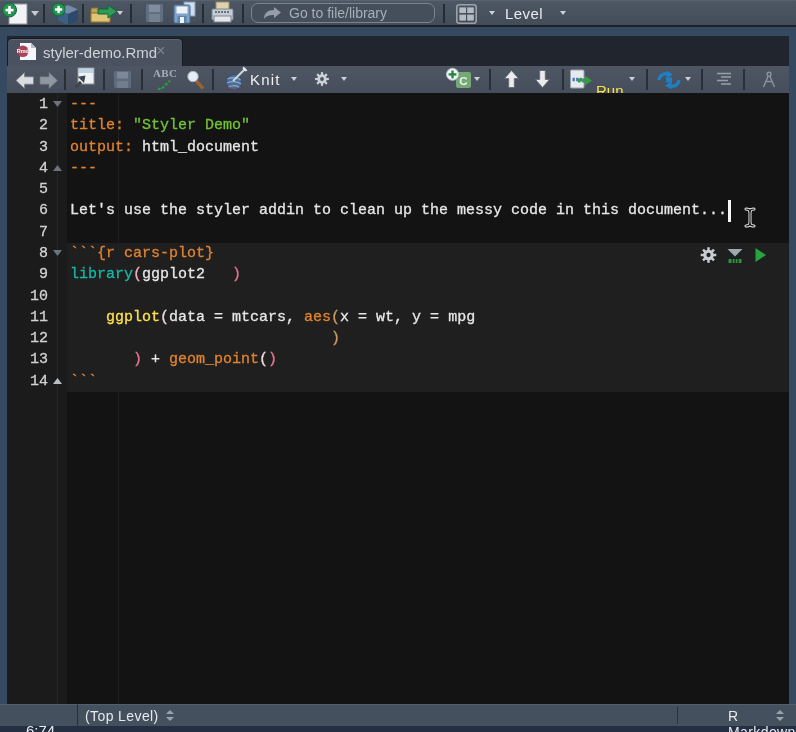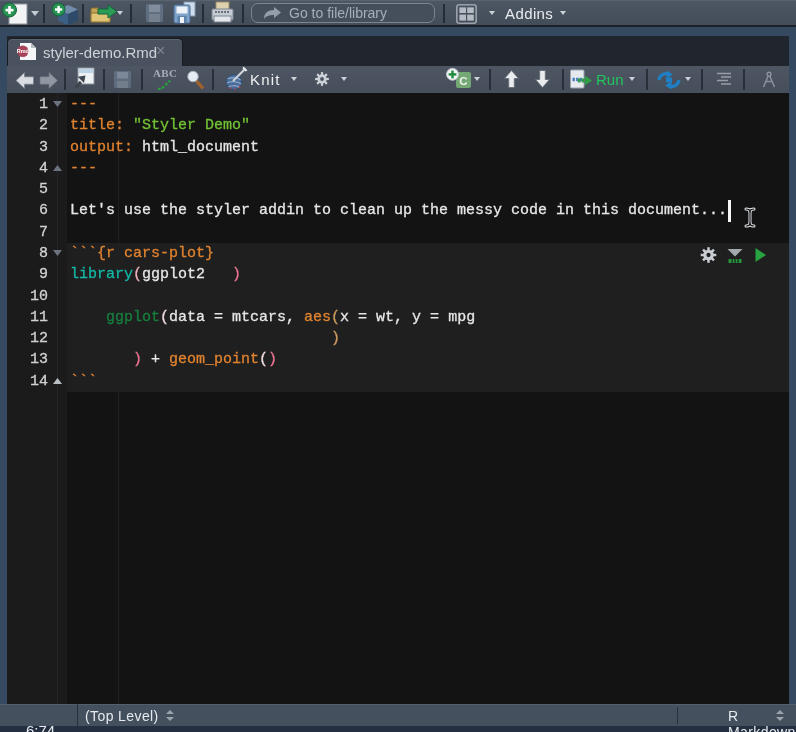--- a/index.html
+++ b/index.html
@@ -79,21 +79,21 @@
   <div class="sep1" style="left:443px;"></div>
 
   <svg class="abs" style="left:456px;top:4px;" width="21" height="20" viewBox="0 0 21 20">
     <rect x="0.8" y="0.8" width="19.4" height="18.4" rx="2.5" fill="none" stroke="#99a1aa" stroke-width="1.6"></rect>
     <rect x="3.4" y="3.4" width="6.6" height="5.6" fill="#b4bbc3"></rect>
     <rect x="11.2" y="3.4" width="6.6" height="5.6" fill="#b4bbc3"></rect>
     <rect x="3.4" y="10.6" width="6.6" height="6" fill="#b4bbc3"></rect>
     <rect x="11.2" y="10.6" width="6.6" height="6" fill="#b4bbc3"></rect>
   </svg>
   <div class="caret" style="left:489px;top:11px;"></div>
-  <div class="abs" style="left:505px;top:5px;font-size:15px;letter-spacing:0.4px;color:#e8ebee;">Addins</div>
+  <div class="abs" style="left:505px;top:5px;font-size:15px;letter-spacing:0.4px;color:#e8ebee;">Level</div>
   <div class="caret" style="left:560px;top:11px;"></div>
 
   <div class="abs" style="left:0;top:27px;width:796px;height:9px;background:#354961;"></div>
   <div class="abs" style="left:0;top:28px;width:7px;height:676px;background:#354961;"></div>
   <div class="abs" style="left:789px;top:28px;width:7px;height:676px;background:#354961;"></div>
 
   <div class="abs" style="left:7px;top:36px;width:782px;height:30px;background:#21262e;"></div>
   <div class="abs" style="left:7px;top:38px;width:176px;height:28px;background:#49525e;border:1px solid #171b21;border-bottom:none;border-radius:5px 5px 0 0;box-sizing:border-box;box-shadow:inset 0 1px 0 #5d6570;"></div>
 
   <svg class="abs" style="left:17px;top:42px;" width="20" height="19" viewBox="0 0 20 19">
@@ -187,21 +187,21 @@
     <path d="M8.5 18.5 L15.5 10.5 L11.3 10.5 L11.3 1.5 L5.7 1.5 L5.7 10.5 L1.5 10.5 Z" fill="#e9ebee" stroke="#646b74" stroke-width="0.9"></path>
   </svg>
   <div class="sep2" style="left:562px;"></div>
 
   <svg class="abs" style="left:568px;top:66px;" width="28" height="26" viewBox="0 0 28 26">
     <rect x="2.5" y="4" width="13.5" height="18" rx="1" fill="#e6eaee" stroke="#9aa2ac"></rect>
     <line x1="4.5" y1="13.5" x2="14" y2="13.5" stroke="#4c7cbe" stroke-width="3.4" stroke-dasharray="2.4 1.2"></line>
     <line x1="10" y1="14.5" x2="17.5" y2="14.5" stroke="#2f9e44" stroke-width="4" stroke-dasharray="2.6 1.2"></line>
     <polygon points="17,9.5 24,14.5 17,19.5" fill="#2f9e44"></polygon>
   </svg>
-  <div class="abs" style="left:596px;top:71px;font-size:15px;color:#22c55e;">Run</div>
+  <div class="abs" style="left:596px;top:82px;font-size:15px;color:#fde047;">Run</div>
   <div class="caret" style="left:629px;top:77px;"></div>
   <div class="sep2" style="left:646px;"></div>
 
   <svg class="abs" style="left:657px;top:70px;" width="24" height="20" viewBox="0 0 24 20">
     <path d="M2 10 C2.5 5.5 6.5 3 11 3.8" fill="none" stroke="#1f7fc4" stroke-width="3.2"></path>
     <polygon points="9.5,0.5 16,4.5 9.5,8.5" fill="#1f7fc4"></polygon>
     <path d="M22 10 C21.5 14.5 17.5 17 13 16.2" fill="none" stroke="#1f7fc4" stroke-width="3.2"></path>
     <polygon points="14.5,11.5 8,15.5 14.5,19.5" fill="#1f7fc4"></polygon>
     <rect x="9" y="7.5" width="6" height="5" fill="#1f7fc4"></rect>
   </svg>
@@ -266,21 +266,21 @@
   <pre class="abs" style="left:70px;top:94px;color:#e6e6e6;"><span style="color:#e0832f">---</span>
 <span style="color:#e0832f">title:</span> <span style="color:#72c335">"Styler Demo"</span>
 <span style="color:#e0832f">output:</span> html_document
 <span style="color:#e0832f">---</span>
 
 Let's use the styler addin to clean up the messy code in this document...
 
 <span style="color:#e0832f">```{r cars-plot}</span>
 <span style="color:#14b8a6">library</span><span style="color:#efb0bc">(</span>ggplot2   <span style="color:#e8738f">)</span>
 
-    <span style="color:#15803d">ggplot</span><span style="color:#f0dce0">(</span>data = mtcars, <span style="color:#e0832f">aes</span><span style="color:#cf9a5e">(</span>x = wt, y = mpg
+    <span style="color:#fde047">ggplot</span><span style="color:#f0dce0">(</span>data = mtcars, <span style="color:#e0832f">aes</span><span style="color:#cf9a5e">(</span>x = wt, y = mpg
 <span style="color:#cf9a5e">                             )</span>
        <span style="color:#e8738f">)</span> + <span style="color:#e0832f">geom_point</span><span style="color:#f0dce0">(</span><span style="color:#e8738f">)</span>
 <span style="color:#e0832f">```</span></pre>
 
   <svg class="abs" style="left:699px;top:246px;" width="19" height="18" viewBox="0 0 22 22">
     <g fill="#c9cdd2">
       <circle cx="11" cy="11" r="6.5"></circle>
       <g stroke="#c9cdd2" stroke-width="3">
         <line x1="11" y1="1.5" x2="11" y2="6"></line>
           <line x1="11" y1="16" x2="11" y2="20.5"></line>

